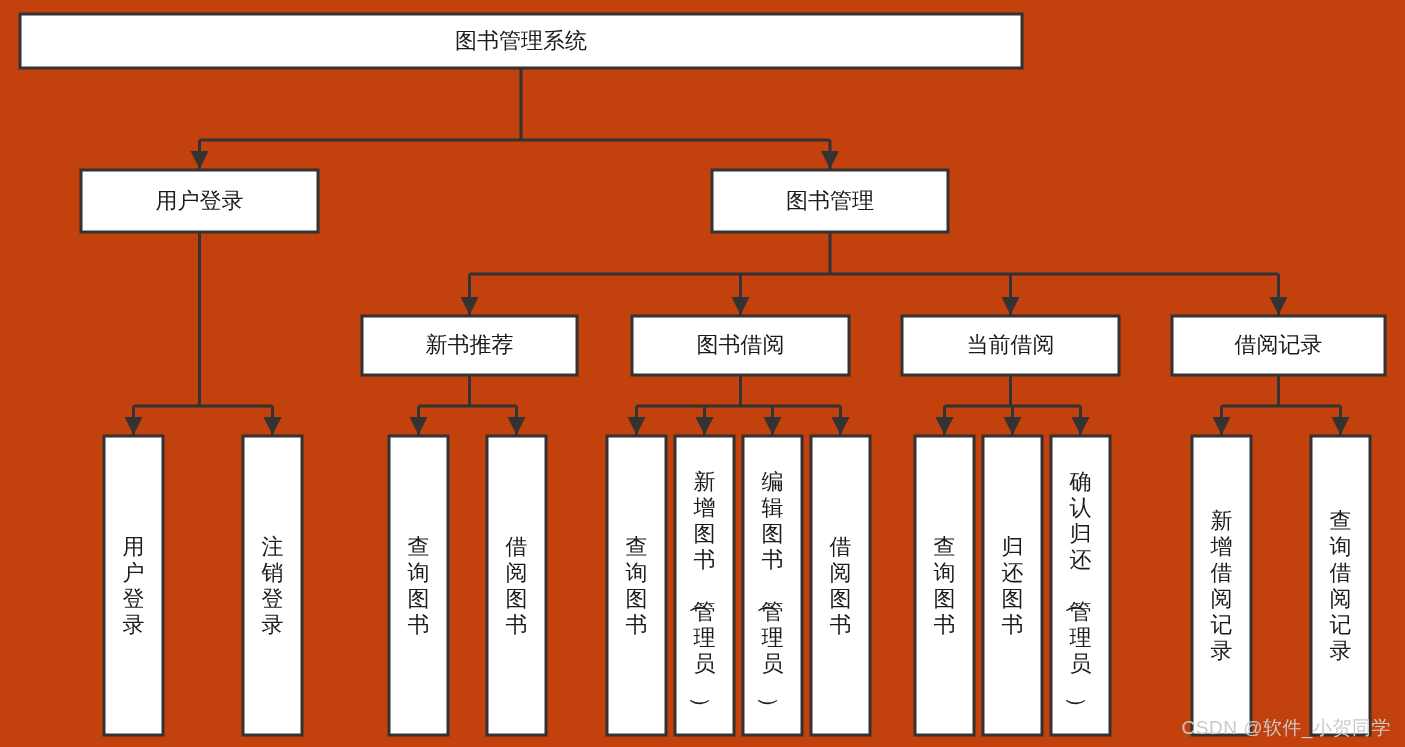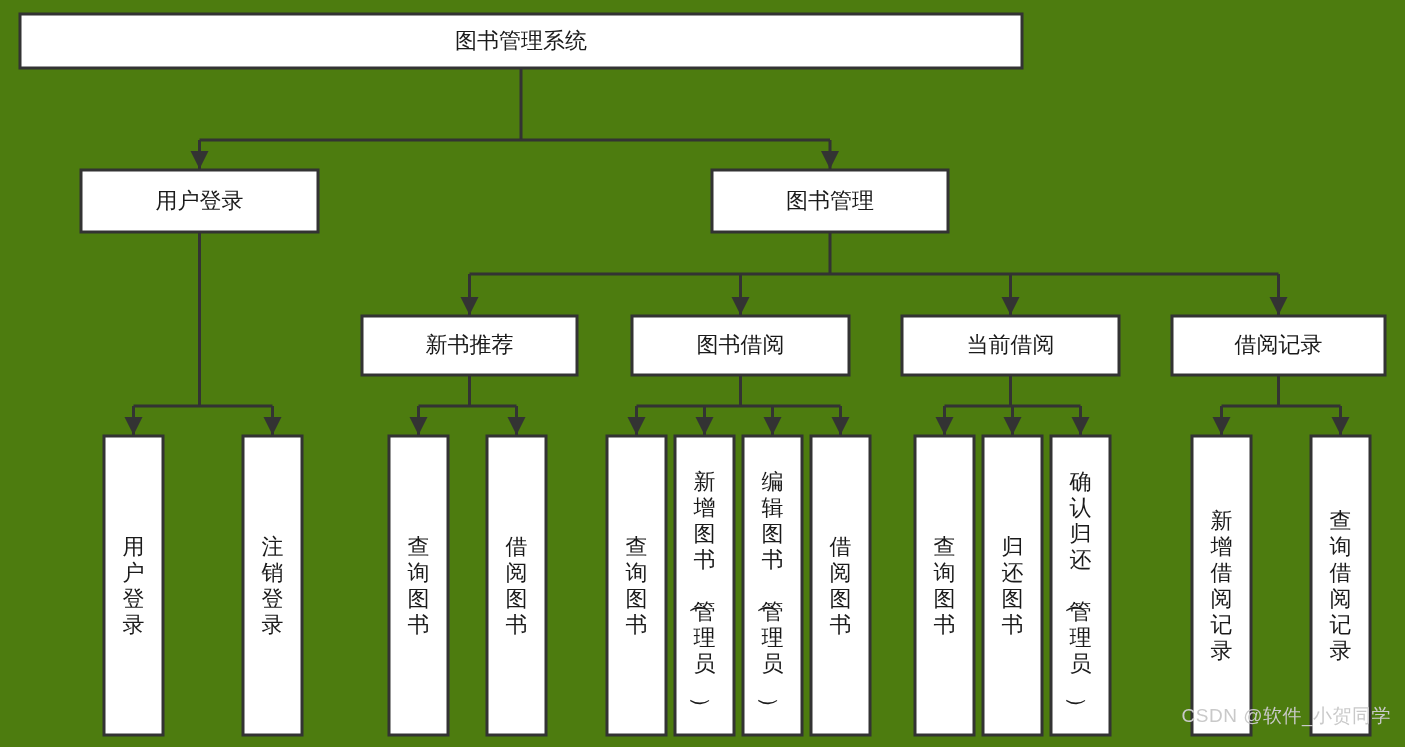--- a/index.html
+++ b/index.html
@@ -7,21 +7,21 @@
     padding: 0;
     background: #ffffff;
   }
   body {
     font-family: "Liberation Sans", "DejaVu Sans", sans-serif;
   }
   #diagram-root {
     position: relative;
     width: 1405px;
     height: 747px;
-    background: #4d7c0f;
+    background: #c2410c;
     overflow: hidden;
   }
   svg.flow {
     position: absolute;
     left: 0;
     top: 0;
     width: 1405px;
     height: 747px;
   }
   .node-rect {
@@ -47,21 +47,21 @@
     stroke-width: 3;
     fill: none;
   }
   .arrow-head {
     fill: #333333;
     stroke: none;
   }
   .watermark {
     position: absolute;
     right: 14px;
-    bottom: 18px;
+    bottom: 6px;
     font-family: "Liberation Sans", "DejaVu Sans", sans-serif;
     font-size: 19px;
     color: #c9c9c9;
     letter-spacing: 0.5px;
     white-space: nowrap;
     pointer-events: none;
   }
 </style>
 </head>
 <body>

